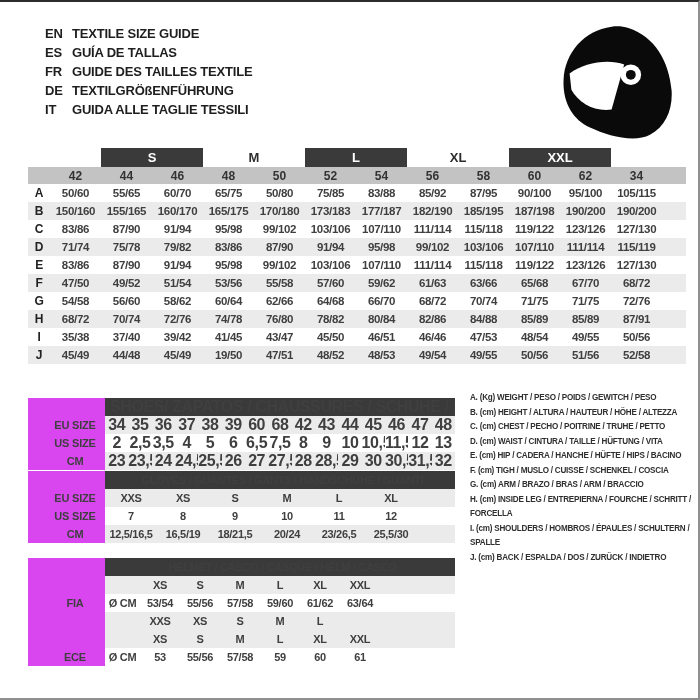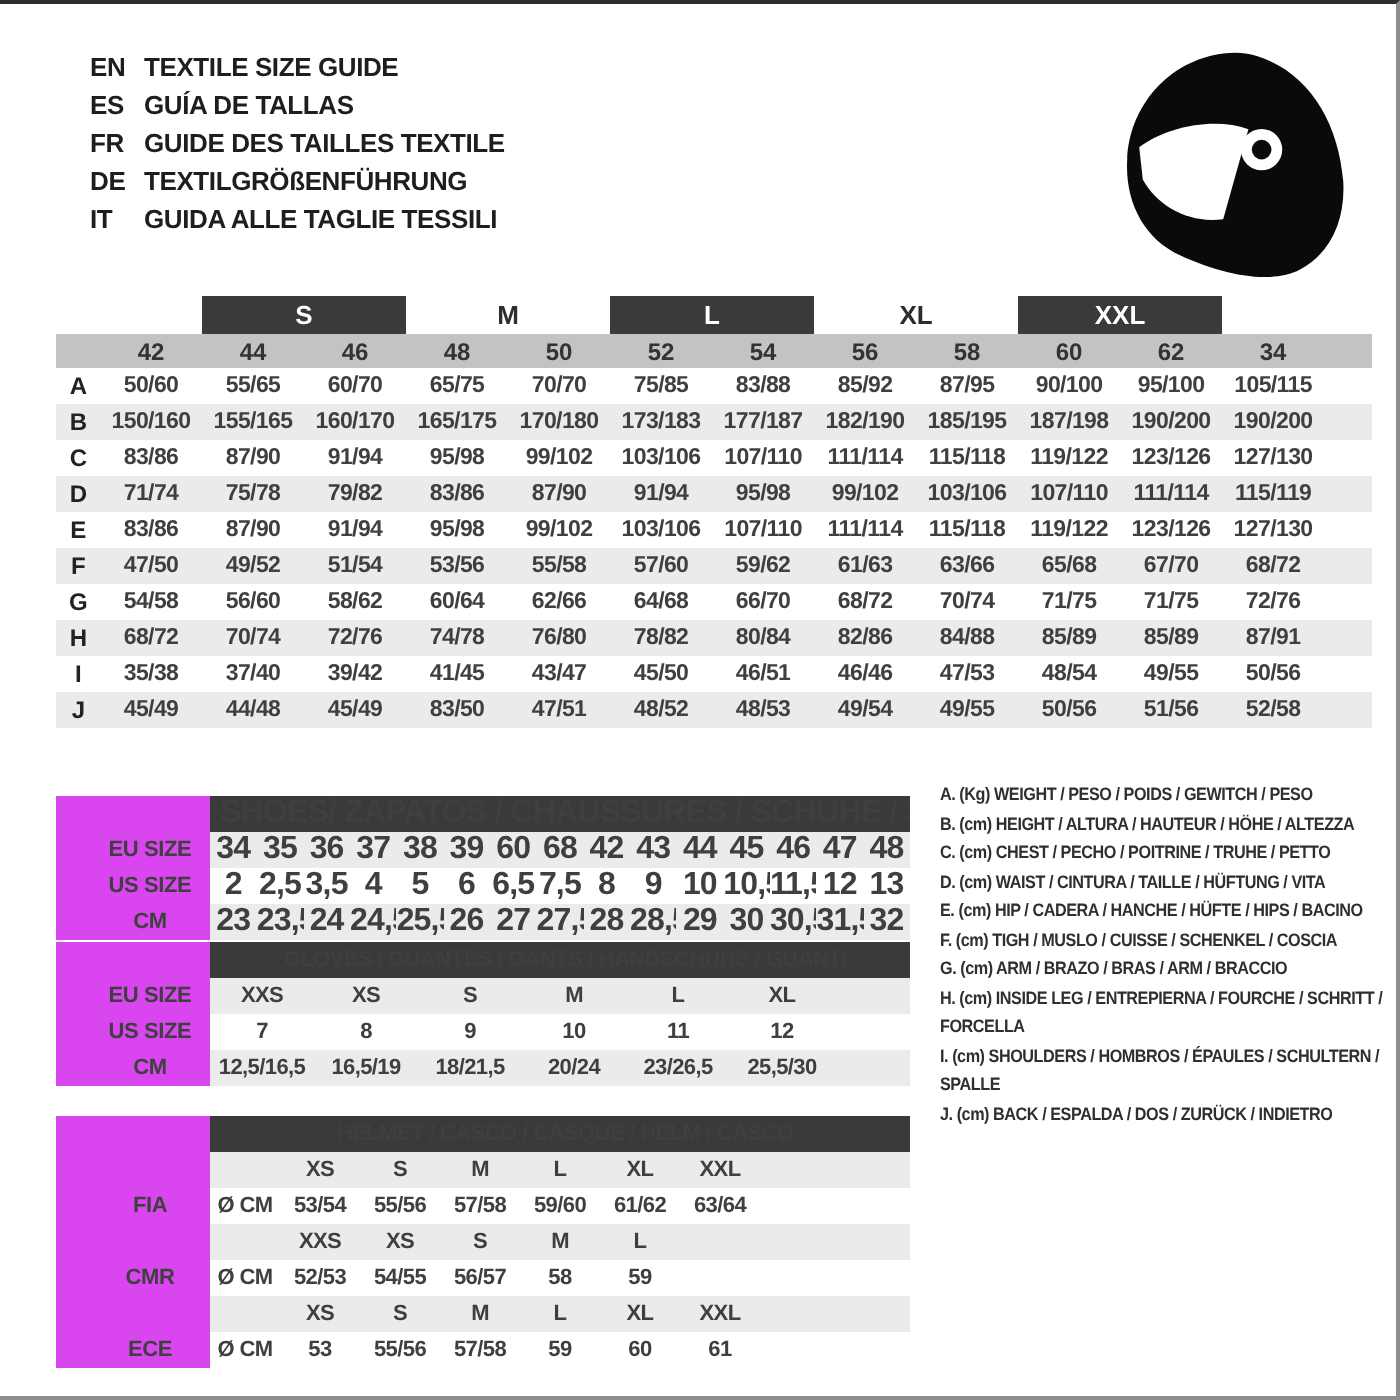--- a/index.html
+++ b/index.html
@@ -120,21 +120,21 @@
           <td>62</td>
           <td>34</td>
           <td></td>
         </tr>
         <tr class="data-row">
           <td class="rowletter">A</td>
           <td>50/60</td>
           <td>55/65</td>
           <td>60/70</td>
           <td>65/75</td>
-          <td>70/70</td>
+          <td>50/80</td>
           <td>75/85</td>
           <td>83/88</td>
           <td>85/92</td>
           <td>87/95</td>
           <td>90/100</td>
           <td>95/100</td>
           <td>105/115</td>
           <td></td>
         </tr>
         <tr class="data-row stripe">
@@ -263,21 +263,21 @@
           <td>48/54</td>
           <td>49/55</td>
           <td>50/56</td>
           <td></td>
         </tr>
         <tr class="data-row stripe">
           <td class="rowletter">J</td>
           <td>45/49</td>
           <td>44/48</td>
           <td>45/49</td>
-          <td>83/50</td>
+          <td>19/50</td>
           <td>47/51</td>
           <td>48/52</td>
           <td>48/53</td>
           <td>49/54</td>
           <td>49/55</td>
           <td>50/56</td>
           <td>51/56</td>
           <td>52/58</td>
           <td></td>
         </tr>
@@ -458,31 +458,20 @@
           <td class="shaded"></td>
           <td class="shaded">XXS</td>
           <td class="shaded">XS</td>
           <td class="shaded">S</td>
           <td class="shaded">M</td>
           <td class="shaded">L</td>
           <td class="shaded"></td>
           <td class="shaded"></td>
         </tr>
         <tr>
-          <td class="lblcell">CMR</td>
-          <td>Ø CM</td>
-          <td>52/53</td>
-          <td>54/55</td>
-          <td>56/57</td>
-          <td>58</td>
-          <td>59</td>
-          <td></td>
-          <td></td>
-        </tr>
-        <tr>
           <td class="lblcell"></td>
           <td class="shaded"></td>
           <td class="shaded">XS</td>
           <td class="shaded">S</td>
           <td class="shaded">M</td>
           <td class="shaded">L</td>
           <td class="shaded">XL</td>
           <td class="shaded">XXL</td>
           <td class="shaded"></td>
         </tr>

